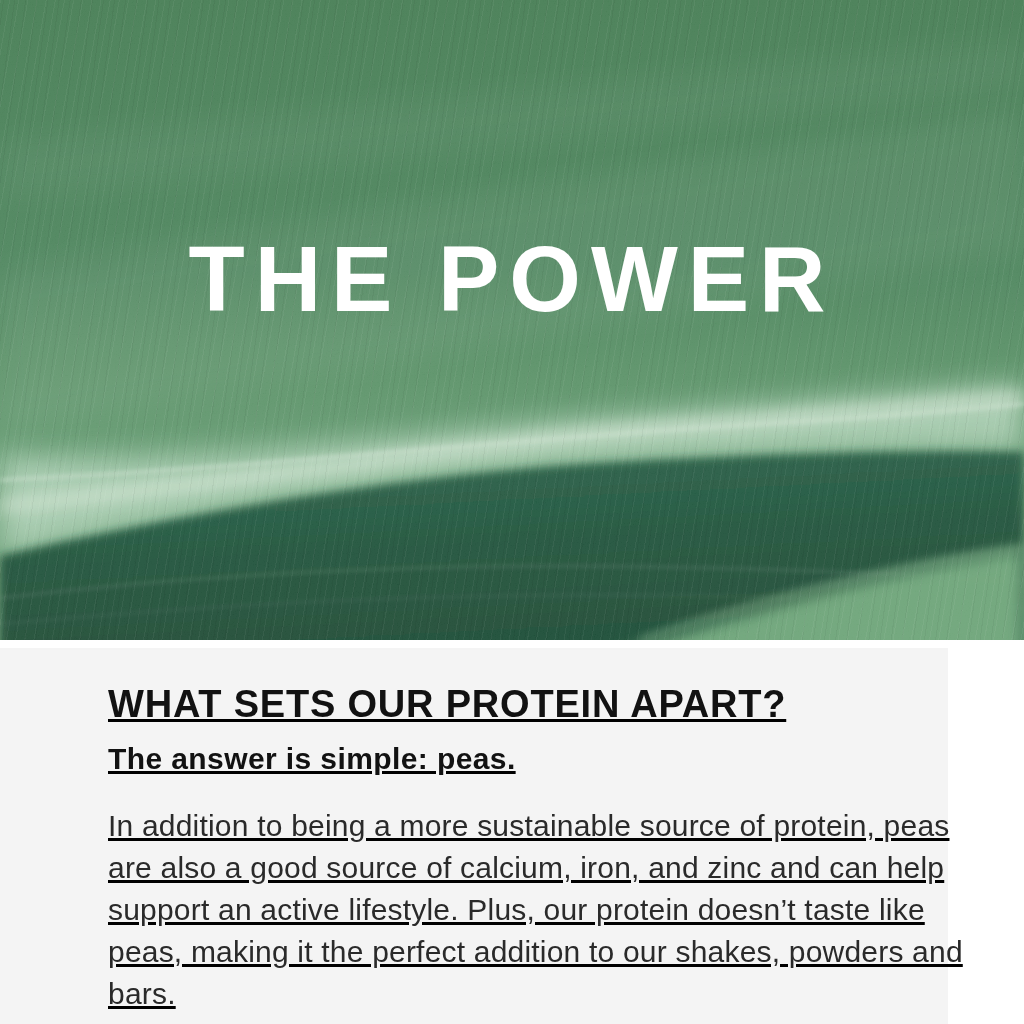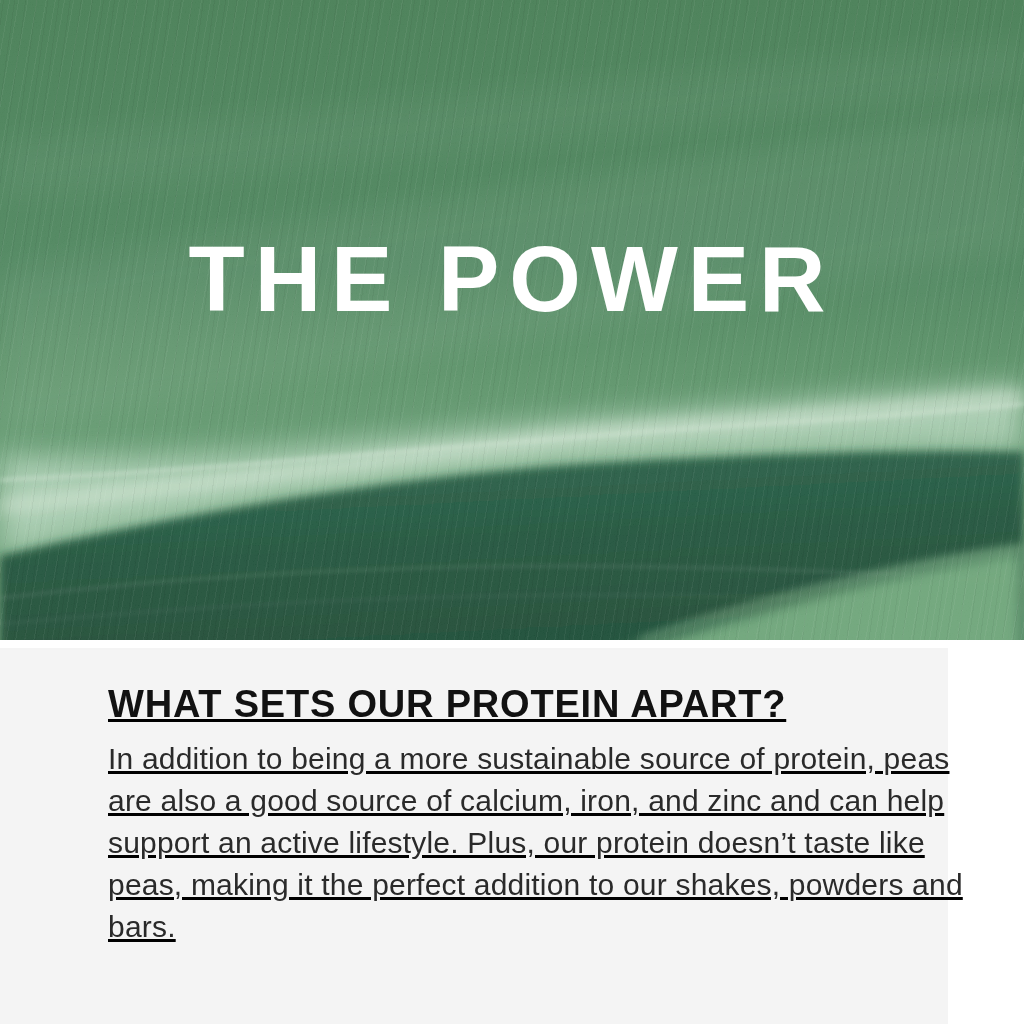--- a/index.html
+++ b/index.html
@@ -82,21 +82,21 @@
   }
   .info-subheading {
     margin-top: 13px;
     color: var(--info-heading, #121212);
     font-size: 30px;
     font-weight: 700;
     letter-spacing: 0.4px;
     line-height: 37px;
   }
   .info-body {
-    margin-top: 11px;
+    margin-top: 28px;
     width: 860px;
     color: var(--info-body, #2a2a2a);
     font-size: 30px;
     font-weight: 400;
     letter-spacing: 0.2px;
     line-height: 42px;
   }
 </style>
 </head>
 <body>
@@ -168,17 +168,18 @@
     <div class="fabric"></div>
 
     <h1 class="hero-title">
       <span>THE POWER</span><br>
     </h1>
   </section>
 
   <section class="info">
     <div class="info-inner">
       <h2 class="info-heading">WHAT SETS OUR PROTEIN APART?</h2>
+      <h3 class="info-subheading">The answer is simple: peas.</h3>
       <p class="info-body">In addition to being a more sustainable source of protein, peas are also a good source of calcium, iron, and zinc and can help support an active lifestyle. Plus, our protein doesn’t taste like peas, making it the perfect addition to our shakes, powders and bars.</p>
     </div>
   </section>
 
 </div>
 
 </body></html>

